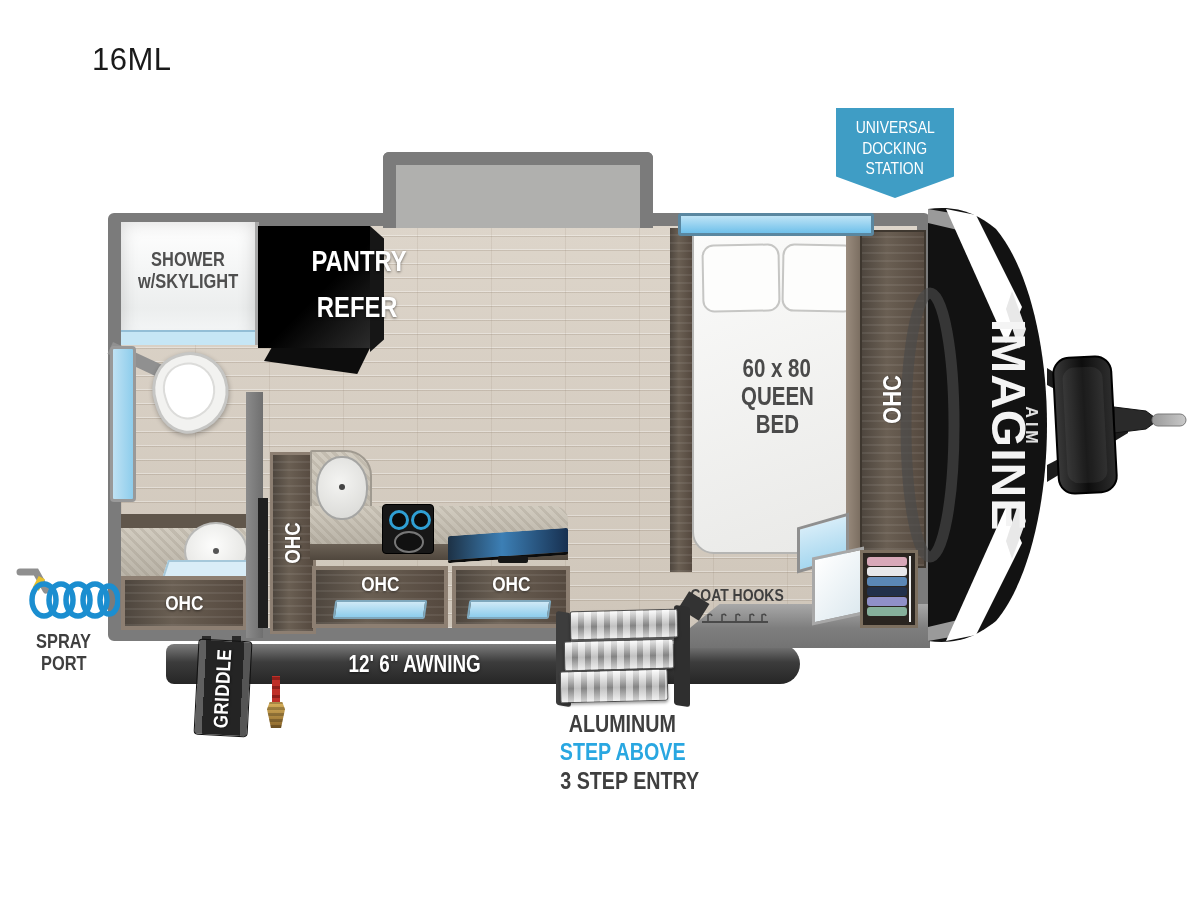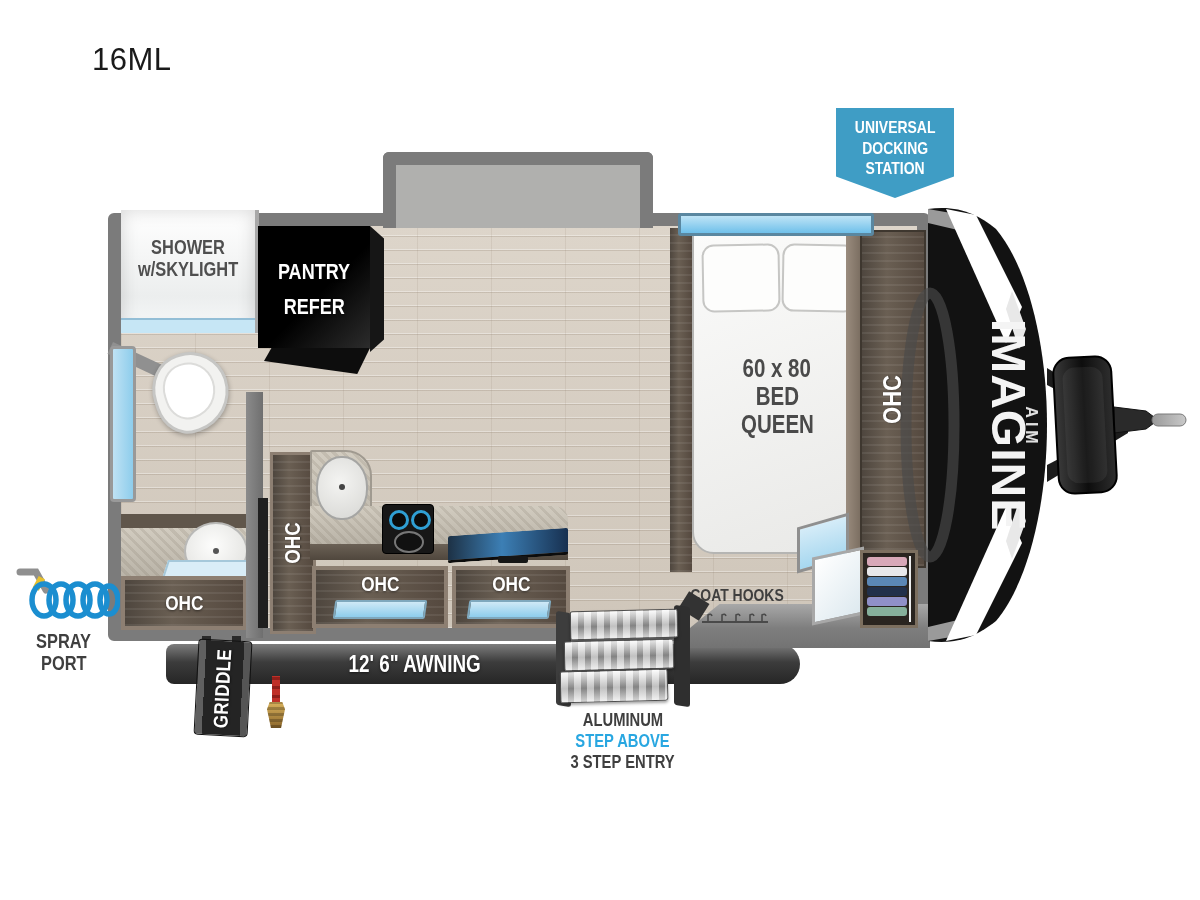--- a/index.html
+++ b/index.html
@@ -18,21 +18,21 @@
      repeating-linear-gradient(0deg, rgba(255,255,255,.35) 0 1px, transparent 1px 13px, rgba(110,90,70,.18) 13px 14px),
      linear-gradient(180deg,#ddd5ca,#cfc6ba);}
   .wood{background-color:#5d5145;background-image:
      repeating-linear-gradient(0deg, rgba(255,255,255,.07) 0 2px, transparent 2px 8px),
      linear-gradient(90deg,#4e463e,#6a5f53 40%,#55493f);}
   .woodlight{background-color:#8d7f72;background-image:
      linear-gradient(90deg,#9a8c7e,#7c6f62);}
   .granite{background-color:#c6c0b4;background-image:
      repeating-linear-gradient(45deg, rgba(120,110,95,.16) 0 3px, transparent 3px 7px),
      linear-gradient(180deg,#d2ccc0,#b8b2a6);}
-  .callout{background:#3f9dc5;color:#fff;text-align:center;font-weight:700;}
+  .callout{background:#3f9dc5;color:#fff;text-align:center;font-weight:400;}
   .callout div{line-height:1.22;}
   .treads{background:linear-gradient(180deg,#fafafa,#c2c2c2 30%,#8f8f8f 55%,#e5e5e5);
      border:1px solid #4e4e4e;border-radius:3px;transform:rotate(-1.5deg);
      box-shadow:0 2px 3px rgba(0,0,0,.35);}
   .treads:after{content:"";position:absolute;inset:0;
      background:repeating-linear-gradient(90deg, rgba(255,255,255,.45) 0 7px, rgba(0,0,0,.08) 7px 13px);}
   .bluewin{background:linear-gradient(180deg,#cfe9f6,#8ecdec);border:2px solid #7fa8bd;}
 </style>
 </head>
 <body>
@@ -45,59 +45,59 @@
        border:13px solid #7b7b7b;border-radius:6px;"></div>
 
   <div class="abs" style="left:383px;top:152px;width:244px;height:63px;
        border:13px solid #7b7b7b;border-bottom:none;border-radius:6px 6px 0 0;background:#b0b0ae;"></div>
 
   <div class="abs" style="left:688px;top:604px;width:242px;height:44px;z-index:3;
        clip-path:polygon(13% 0,100% 0,100% 100%,0 100%,0 58%);
        background:linear-gradient(180deg,#a8a8a8,#7e7e7e 55%,#737373);"></div>
 
 
-  <div class="abs" style="left:121px;top:210px;width:134px;height:123px;
+  <div class="abs" style="left:121px;top:222px;width:134px;height:123px;
        background:linear-gradient(180deg,#ffffff,#eceeee 70%,#f7f9fa);
        border-right:4px solid #a8a8a8;box-shadow:inset 0 0 18px rgba(0,0,0,.16);">
     <div class="abs lbl" style="left:0;top:26px;width:100%;font-size:20px;color:#4f4f4f;">
       <div><span class="cx">SHOWER</span></div>
       <div><span class="cx">w/SKYLIGHT</span></div>
     </div>
     <div class="abs" style="left:0;bottom:0;width:100%;height:13px;
          background:#c6e6f5;border-top:2px solid #93bed6;"></div>
   </div>
   <div class="abs" style="left:113px;top:342px;width:64px;height:13px;background:#909090;
        transform:rotate(25deg);transform-origin:0 0;"></div>
 
   <div class="abs" style="left:370px;top:226px;width:14px;height:126px;background:#161616;
        clip-path:polygon(0 0,100% 10%,100% 90%,0 100%);"></div>
   <div class="abs" style="left:264px;top:348px;width:106px;height:26px;background:#0d0d0d;
        clip-path:polygon(7% 0,100% 0,88% 100%,0 50%);"></div>
   <div class="abs" style="left:258px;top:226px;width:112px;height:122px;
        background:linear-gradient(135deg,#000 55%,#2c2c2c);">
-    <div class="abs wlbl" style="left:0;top:28px;width:100%;font-size:22px;line-height:1.6;">
+    <div class="abs wlbl" style="left:0;top:12px;width:100%;font-size:29px;line-height:1.6;padding-left:43px;">
       <div><span class="cx">PANTRY</span></div>
       <div><span class="cx">REFER</span></div>
     </div>
   </div>
 
   <div class="abs" style="left:678px;top:213px;width:190px;height:17px;z-index:2;border-radius:3px;
        background:linear-gradient(180deg,#bfe4f6,#6fc0ea);border:3px solid #5a87a0;"></div>
   <div class="abs wood" style="left:670px;top:228px;width:22px;height:344px;"></div>
   <div class="abs" style="left:692px;top:228px;width:166px;height:322px;
        background:linear-gradient(160deg,#fbfbfa,#e9e9e7);
        border:2px solid #b5b5b3;border-radius:3px 3px 26px 22px;">
     <div class="abs" style="left:8px;top:14px;width:74px;height:64px;background:#fdfdfc;
          border:2px solid #c6c6c4;border-radius:12px;transform:rotate(-1deg);"></div>
     <div class="abs" style="left:88px;top:14px;width:70px;height:64px;background:#fdfdfc;
          border:2px solid #c6c6c4;border-radius:12px;transform:rotate(1deg);"></div>
     <div class="abs lbl" style="left:0;top:124px;width:100%;font-size:25px;color:#4a4a4a;">
       <div><span class="cx">60 x 80</span></div>
+      <div><span class="cx">QUEEN</span></div>
       <div><span class="cx">BED</span></div>
-      <div><span class="cx">QUEEN</span></div>
     </div>
   </div>
   <div class="abs woodlight" style="left:846px;top:230px;width:14px;height:334px;"></div>
   <div class="abs wood" style="left:860px;top:230px;width:62px;height:334px;border:2px solid #3e372f;">
     <div class="vwrap">
         <span class="vtext" style="font-size:26px;">OHC</span>
       </div>
   </div>
 
   <div class="abs" style="left:110px;top:346px;width:20px;height:150px;border-radius:4px;z-index:2;
@@ -266,19 +266,19 @@
 
   <div class="abs" style="left:556px;top:612px;width:15px;height:94px;background:#3d3d3d;
        transform:skewY(9deg);border-radius:3px;z-index:5;"></div>
   <div class="abs" style="left:674px;top:606px;width:16px;height:100px;background:#2f2f2f;
        transform:skewY(9deg);border-radius:3px;z-index:5;"></div>
   <div class="abs" style="left:682px;top:596px;width:24px;height:20px;background:#333;
        transform:rotate(32deg);z-index:4;"></div>
   <div class="abs treads" style="left:570px;top:610px;width:106px;height:27px;z-index:6;"></div>
   <div class="abs treads" style="left:564px;top:640px;width:108px;height:28px;z-index:6;"></div>
   <div class="abs treads" style="left:560px;top:670px;width:106px;height:30px;z-index:6;"></div>
-  <div class="abs lbl" style="left:545px;top:710px;width:155px;font-size:18px;line-height:1.18;z-index:6;">
+  <div class="abs lbl" style="left:545px;top:710px;width:155px;font-size:24px;line-height:1.18;z-index:6;">
     <div><span class="cx">ALUMINUM</span></div>
     <div style="color:#29a7e1;"><span class="cx">STEP ABOVE</span></div>
     <div><span class="cx">3 STEP ENTRY</span></div>
   </div>
 
 </div>
 
 </body></html>

